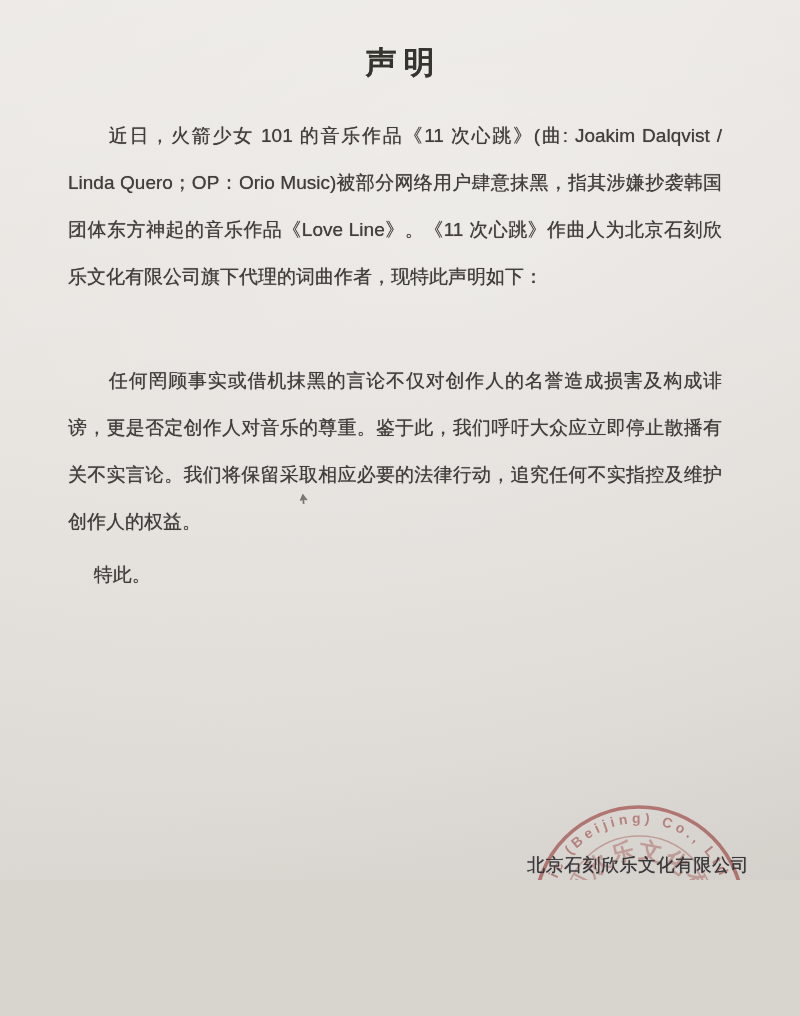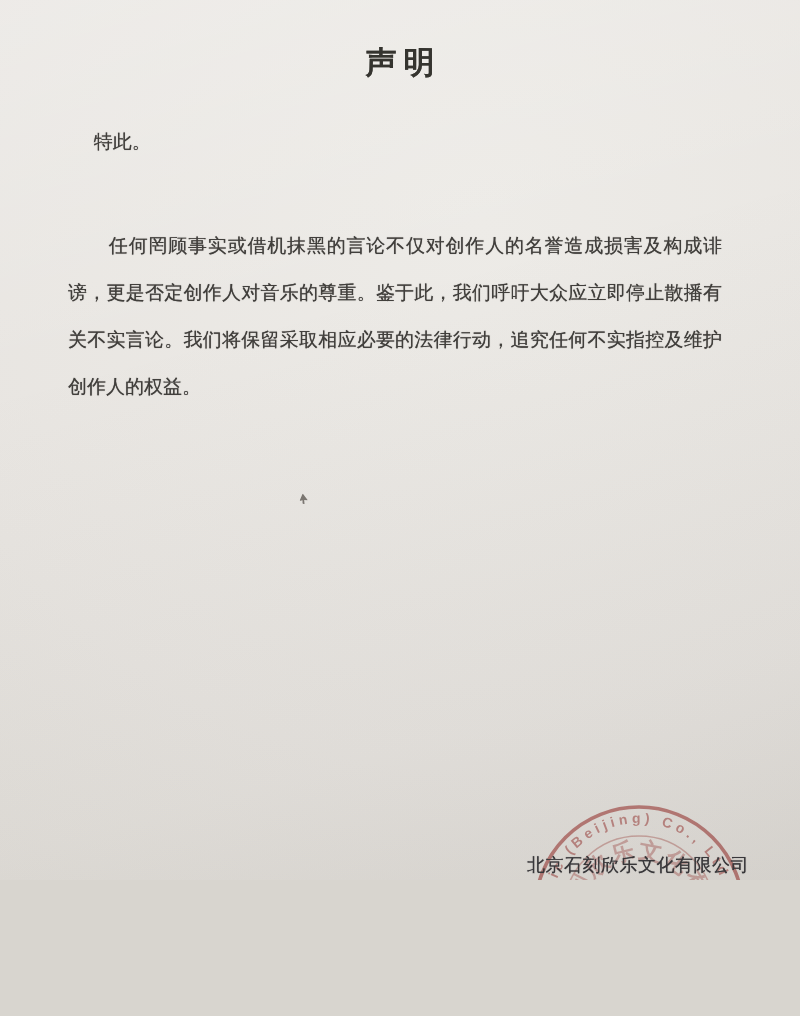--- a/index.html
+++ b/index.html
@@ -62,22 +62,23 @@
   }
 </style>
 </head>
 <body>
 
 <div class="page">
 
   <h1 class="title">声明</h1>
 
   <div class="content">
+    <p class="para indent">近日，火箭少女 101 的音乐作品《11 次心跳》(曲: Joakim Dalqvist / Linda Quero；OP：Orio Music)被部分网络用户肆意抹黑，指其涉嫌抄袭韩国团体东方神起的音乐作品《Love Line》。《11 次心跳》作曲人为北京石刻欣乐文化有限公司旗下代理的词曲作者，现特此声明如下：</p>
+    <p class="para indent gap2">任何罔顾事实或借机抹黑的言论不仅对创作人的名誉造成损害及构成诽谤，更是否定创作人对音乐的尊重。鉴于此，我们呼吁大众应立即停止散播有关不实言论。我们将保留采取相应必要的法律行动，追究任何不实指控及维护创作人的权益。</p>
     <p class="para close">特此。</p>
-    <p class="para indent gap2">任何罔顾事实或借机抹黑的言论不仅对创作人的名誉造成损害及构成诽谤，更是否定创作人对音乐的尊重。鉴于此，我们呼吁大众应立即停止散播有关不实言论。我们将保留采取相应必要的法律行动，追究任何不实指控及维护创作人的权益。</p>
   </div>
 
   <div class="speck"></div>
 
   <svg class="seal" viewBox="0 0 220 220" aria-hidden="true">
     <circle class="seal-ring" cx="110" cy="110" r="104" stroke-width="3.6" opacity="0.72"></circle>
     <circle class="seal-ring" cx="110" cy="110" r="75" stroke-width="1.6" opacity="0.42"></circle>
 
     <path id="arcTop" d="M 53.4,177.4 A 88,88 0 1,1 166.6,177.4" fill="none"></path>
     <path id="arcBottom" d="M 63,196.4 A 94,94 0 0,0 170.4,187" fill="none"></path>

